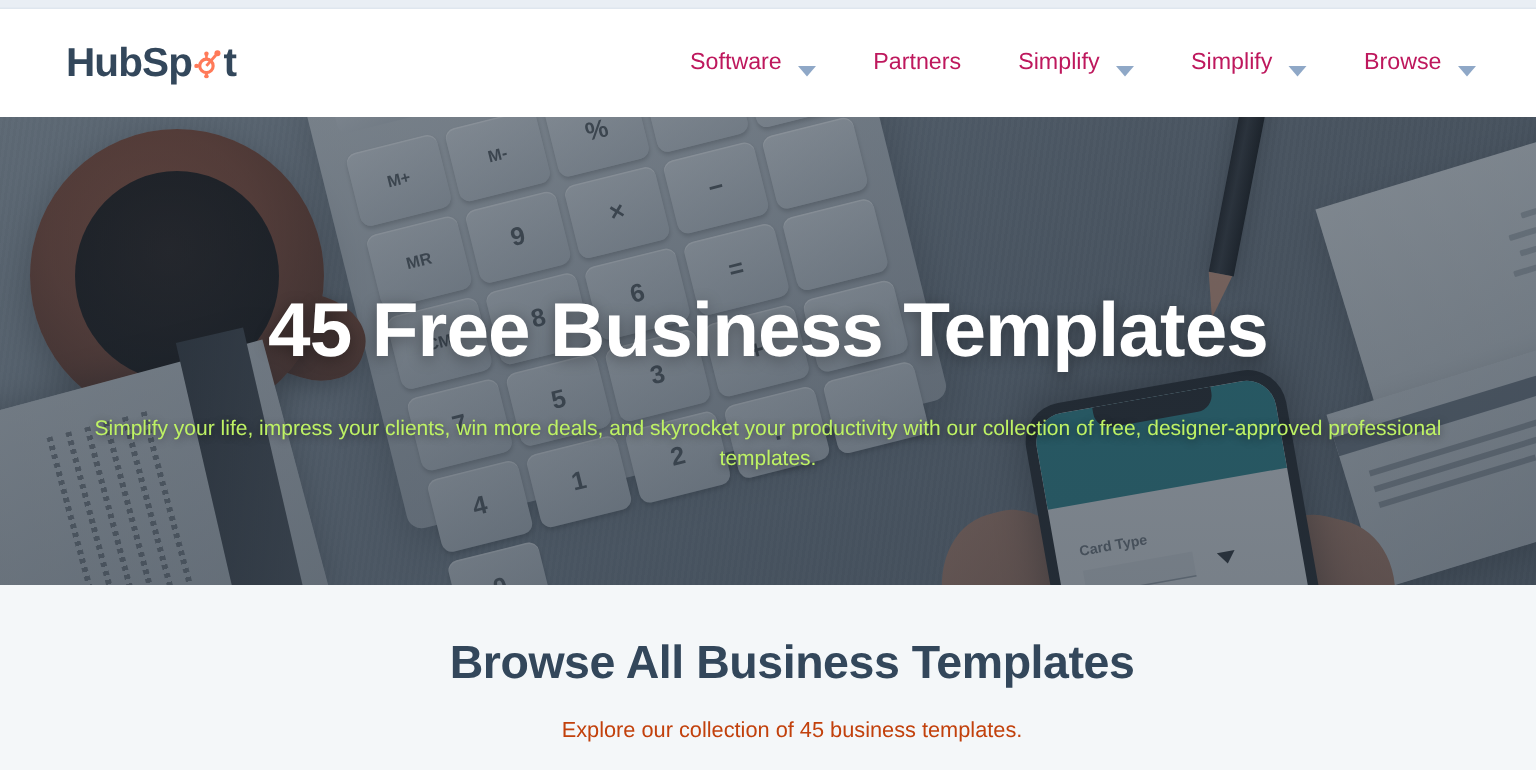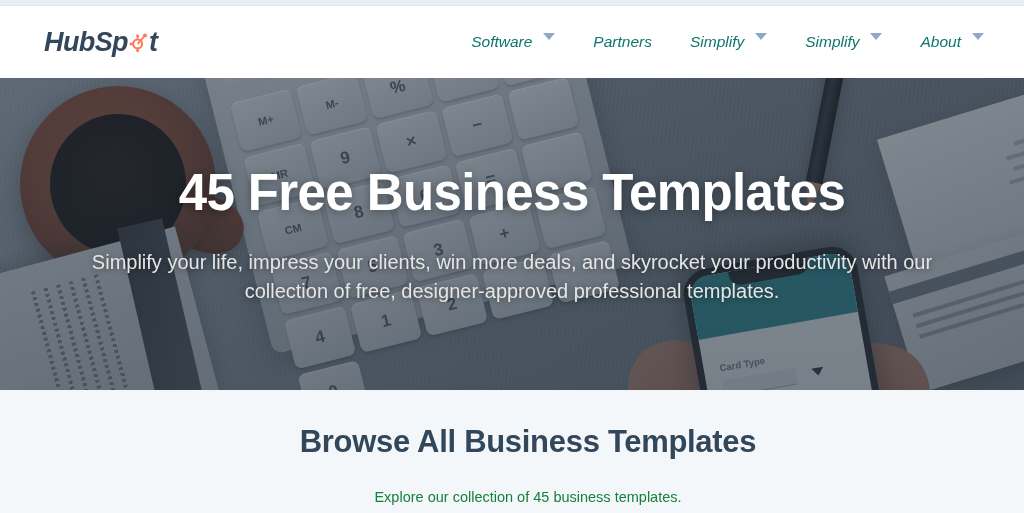--- a/index.html
+++ b/index.html
@@ -14,43 +14,43 @@
   
   .top-strip {
     position:absolute; top:0; left:0; width:1024px; height:6px;
     background:#e9eef4; border-bottom:1px solid #dfe6ee;
   }
 
   
   .header {
     position:absolute; top:6px; left:0; width:1024px; height:72px;
     background:#ffffff;
-    display:flex; align-items:center;font-style:italic;
+    display:flex; align-items:center;
   }
   .logo {
     position:absolute; left:44px; top:50%; transform:translateY(-50%);
     display:flex; align-items:center;
     font-size:27px; font-weight:bold; letter-spacing:-0.6px;
     color:#33475b;
     line-height:1;
   }
   .logo .sprocket {
     position:relative; display:inline-block;
     width:21px; height:21px; margin:0 0px;
     vertical-align:middle;
   }
   .logo .sprocket svg { display:block; }
 
   .nav {
     position:absolute; right:40px; top:50%; transform:translateY(-50%);
     display:flex; align-items:center;
   }
   .nav-item {
-    display:flex; align-items:flex-start;
-    font-size:15.5px; color:#0f766e; font-weight:500;
+    display:flex; align-items:flex-end;
+    font-size:15.5px; color:#be185d; font-weight:500;
     margin-left:38px; cursor:pointer; white-space:nowrap;
   }
   .nav-item:first-child { margin-left:0; }
   .nav-item .caret {
     display:inline-block; margin-left:11px;
     width:0; height:0;
     border-left:6px solid transparent;
     border-right:6px solid transparent;
     border-top:7px solid #8fa8c7;
   }
@@ -251,45 +251,46 @@
   
   .hero-overlay {
     position:absolute; inset:0;
     background:linear-gradient(180deg, rgba(45,57,70,.50) 0%, rgba(45,57,70,.56) 55%, rgba(45,57,70,.60) 100%);
   }
 
   .hero-content {
     position:absolute; inset:0;
     display:flex; flex-direction:column; align-items:center;
     text-align:center;
+    margin-top:27px;
   }
   .hero-title {
     margin-top:88px;
     font-size:51px; font-weight:bold; color:#ffffff;
     letter-spacing:-0.6px; line-height:1.05;
     text-shadow:0 2px 10px rgba(0,0,0,.35);
   }
   .hero-sub {
     margin-top:28px; width:900px;
-    font-size:20px; line-height:1.48; color:#e5e5e5;
+    font-size:14px; line-height:1.48; color:#bef264;
     text-shadow:0 1px 6px rgba(0,0,0,.45);
   }
 
   
   .browse {
     position:absolute; top:390px; left:0; width:1024px; height:123px;
     background:#f4f7f9;
     display:flex; flex-direction:column; align-items:center;padding-left:32px;
   }
   .browse-title {
     margin-top:34px;
     font-size:31px; font-weight:bold; color:#33475b; letter-spacing:-0.3px;
   }
   .browse-sub {
-    margin-top:29px; font-size:14.5px; color:#15803d;
+    margin-top:19px; font-size:14.5px; color:#c2410c;
   }
 </style>
 </head>
 <body>
 
 <div class="page">
 
   <div class="top-strip"></div>
 
   <div class="header">
@@ -327,21 +328,21 @@
         <span>Simplify</span>
         <span class="caret"></span>
       </div>
 
       <div class="nav-item">
         <span>Simplify</span>
         <span class="caret"></span>
       </div>
 
       <div class="nav-item">
-        <span>About</span>
+        <span>Browse</span>
         <span class="caret"></span>
       </div>
 
     </div>
   </div>
 
   <div class="hero">
 
     <div class="hero-photo">
       <div class="desk"></div>

